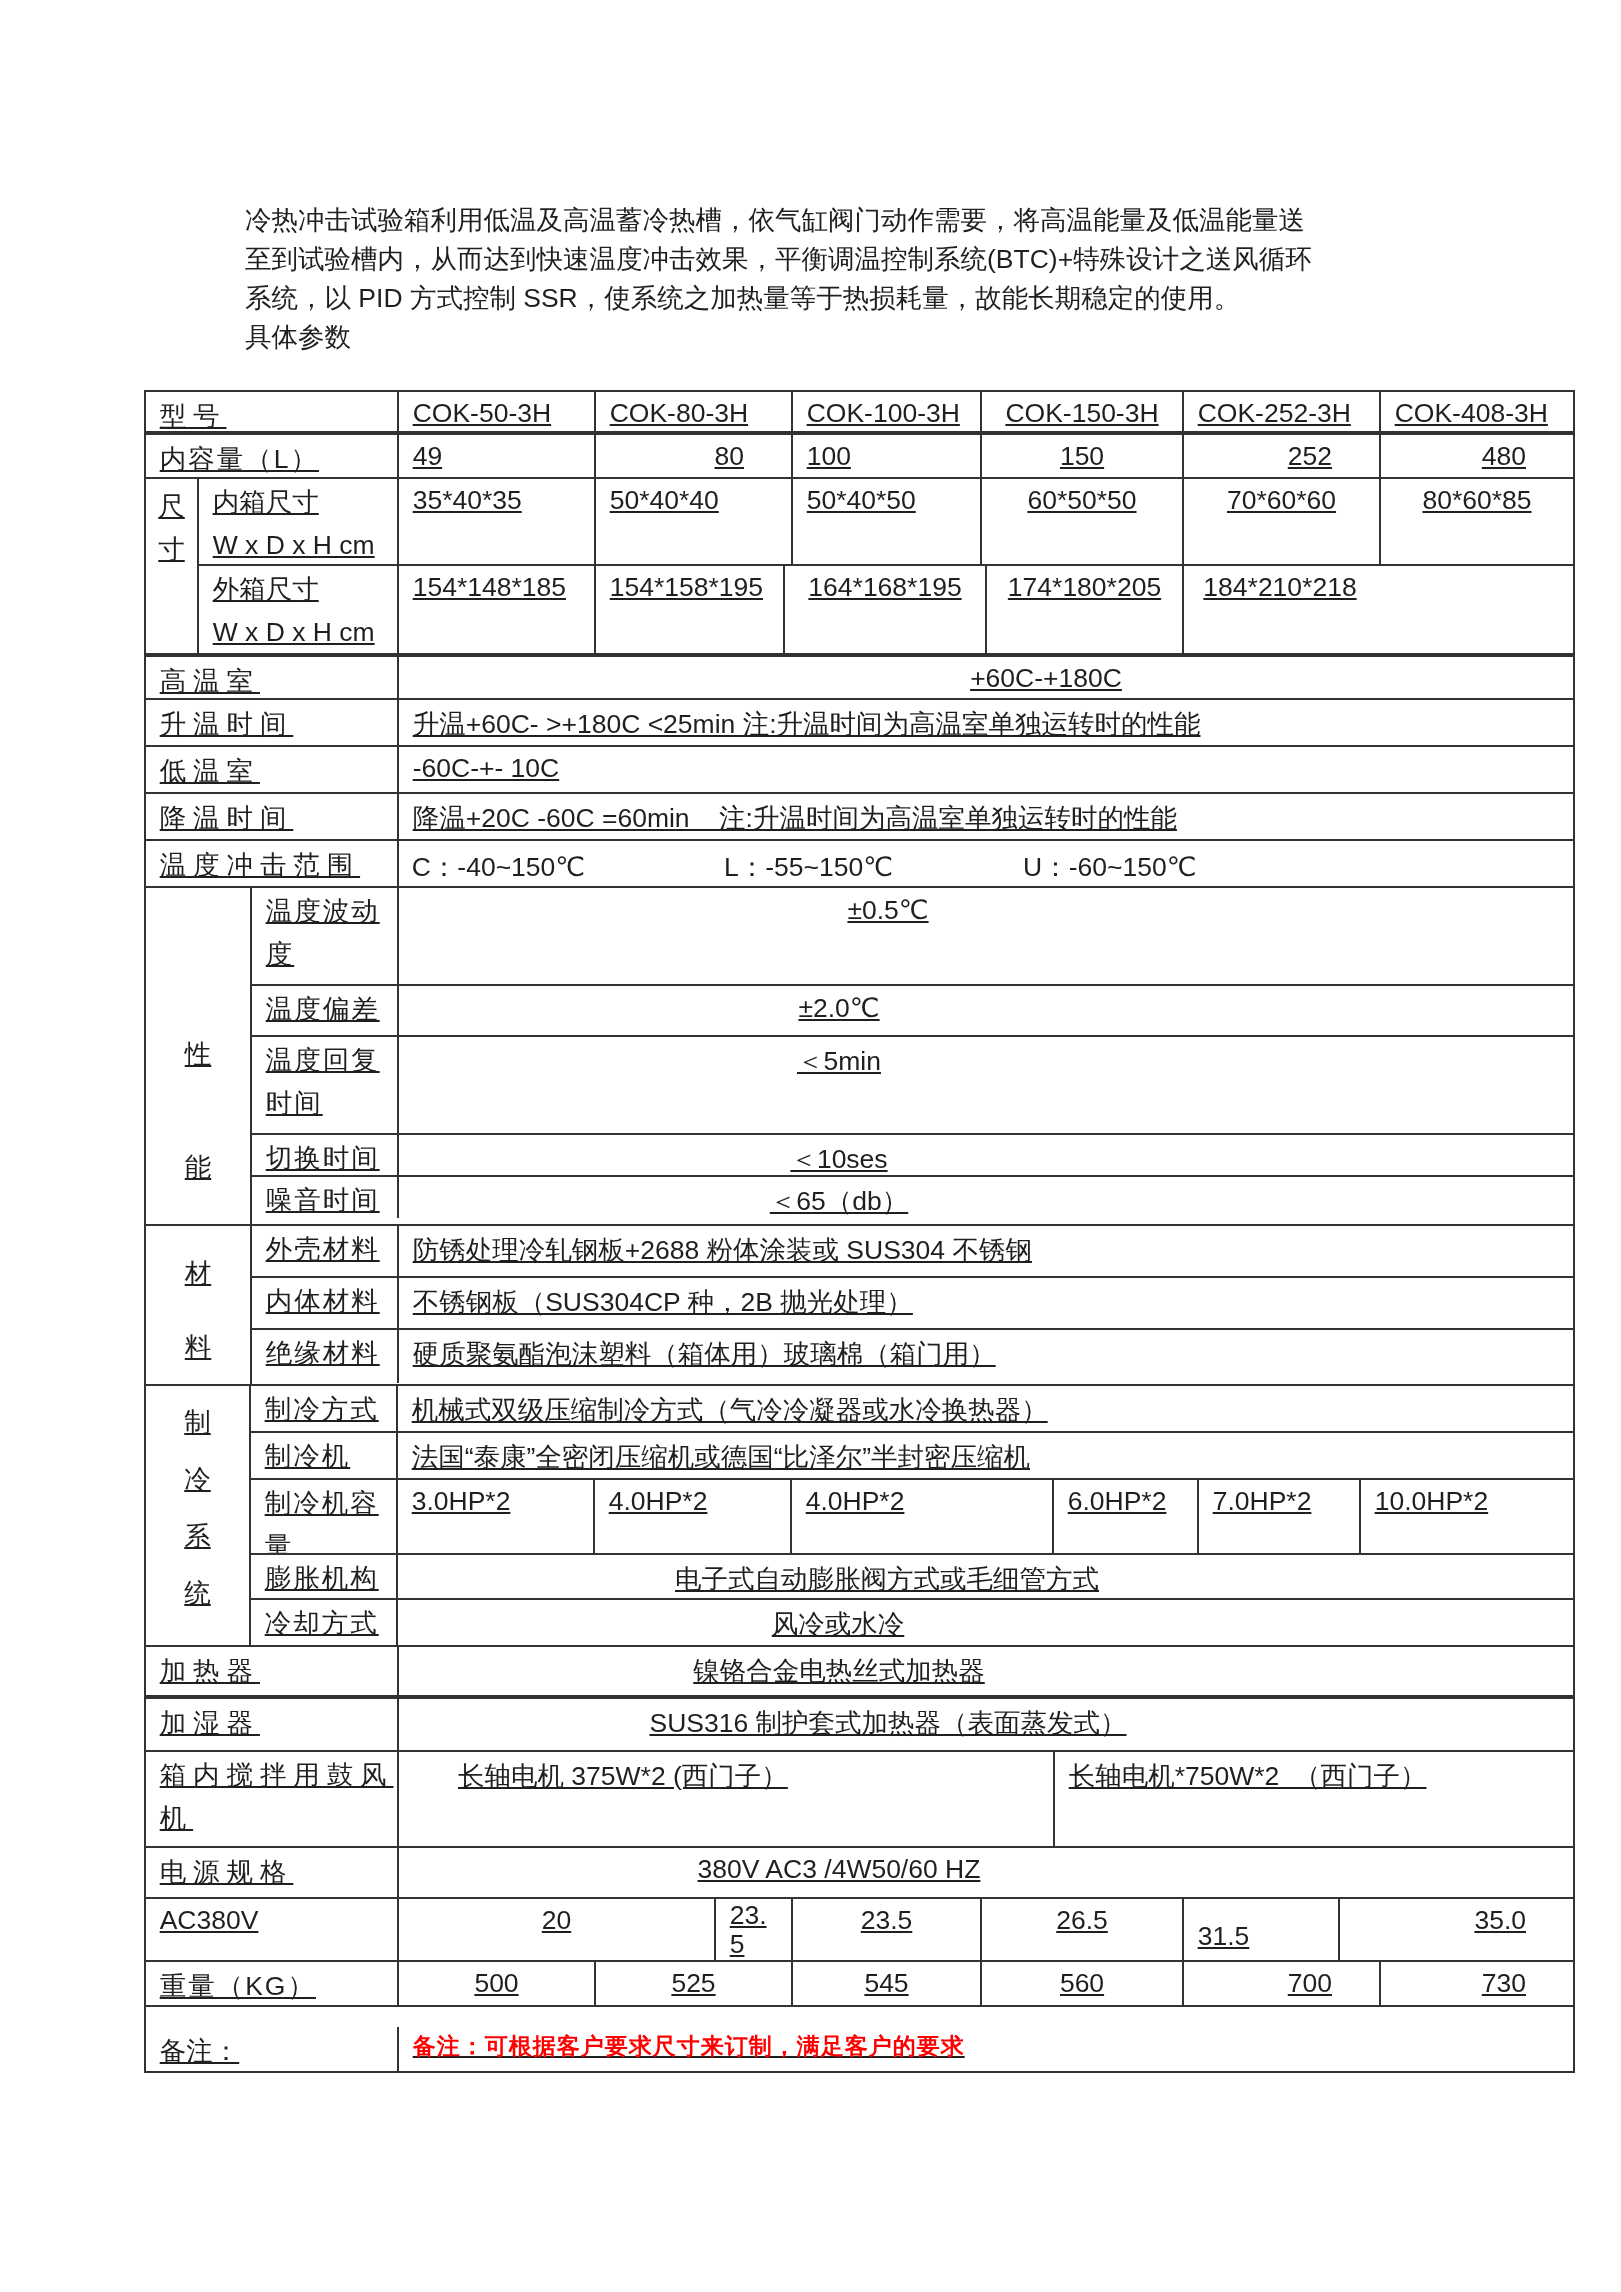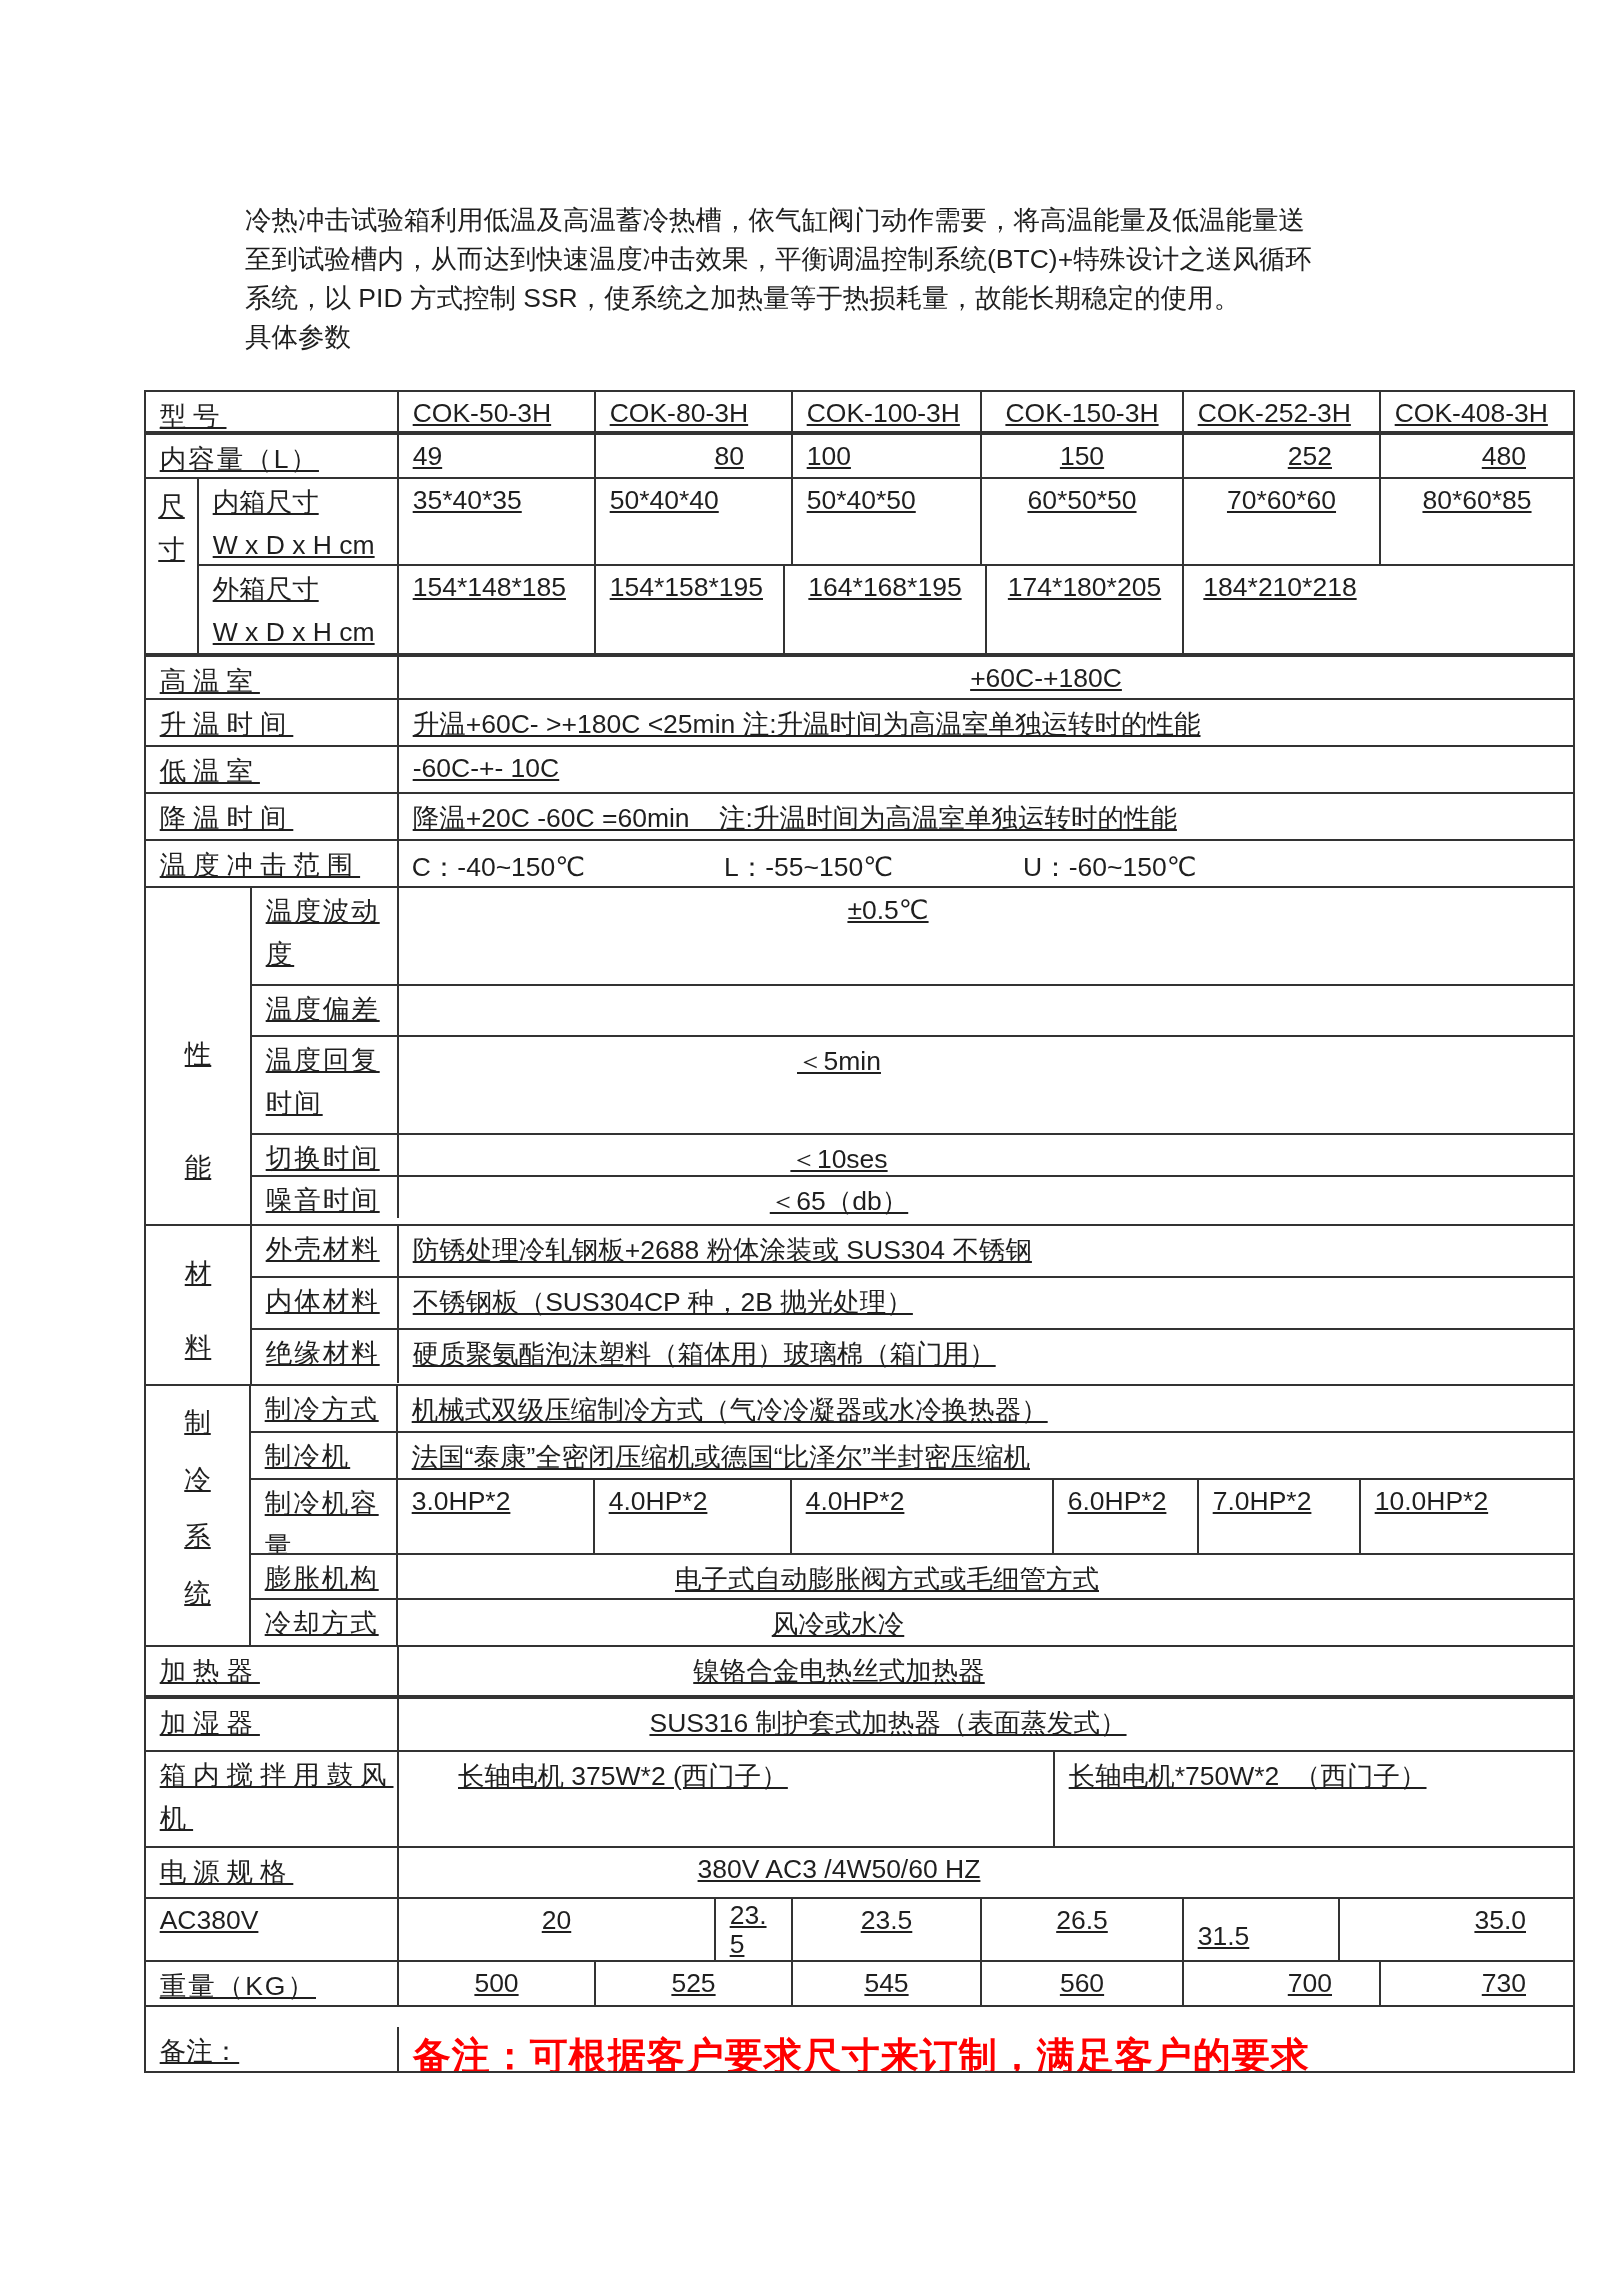--- a/index.html
+++ b/index.html
@@ -33,21 +33,21 @@
   .tr { text-align:right; padding-right:47px; padding-left:0; }
   .sh-a { padding-right:294px; }
   .sh-b { padding-right:196px;border-radius:6px; }
   .sh-c { padding-left:120px; }
   .pl60 { padding-left:59px; }
   .rel { position:relative; }
   .rel span { position:absolute; top:7.8px; }
   .sp1 { left:12.7px; } .sp2 { left:325px; } .sp3 { left:624px; }
   .lh30 { line-height:29px; padding-top:2px; }
   .vbot { display:flex; align-items:flex-end; padding-bottom:7.8px; }
-  .note { color:#ff0000; font-weight:bold; font-size:38px; padding-top:3.9px; letter-spacing:1px; }
+  .note { color:#ff0000; font-weight:bold; font-size:23px; padding-top:3.9px; letter-spacing:1px; }
   
   .w54{width:53px}.w108{width:106px}.w150{width:147px}.w204{width:200px}.w258{width:253px}
   .w201{width:197px}.w193{width:189px}.w206{width:202px}.w196{width:192px}
   .w1198{width:1174px}.w669{width:656px}.w529{width:518px}
   .w323{width:317px}.w79{width:77px}.w159{width:156px}.w238{width:233px}
   .w267{width:262px}.w148{width:145px}.w165{width:162px}.w216{width:212px}
   
   .h44{height:43px}.h45{height:44px}.h46{height:45px}.h48{height:47px}
   .h89{height:87px}.h100{height:98px}.h52{height:51px}.h43{height:42px}.h42{height:41px}
   .h53{height:52px}.h54{height:53px}.h77{height:75px}.h64{height:63px}.h98{height:96px}
@@ -143,20 +143,21 @@
     <div class="grp w108 grp-perf">性
 能</div>
     <div class="rows">
       <div class="row h100">
         <div class="c w150 lbl sub">温度波动
 度</div>
         <div class="c w1198 tc sh-b ce">±0.5℃</div>
       </div>
       <div class="row h52">
         <div class="c w150 lbl sub">温度偏差</div>
+        <div class="c w1198 tc sh-a ce">±2.0℃</div>
       </div>
       <div class="row h100">
         <div class="c w150 lbl sub">温度回复
 时间</div>
         <div class="c w1198 tc sh-a ce">＜5min</div>
       </div>
       <div class="row h43">
         <div class="c w150 lbl sub">切换时间</div>
         <div class="c w1198 tc sh-a ce">＜10ses</div>
       </div>

